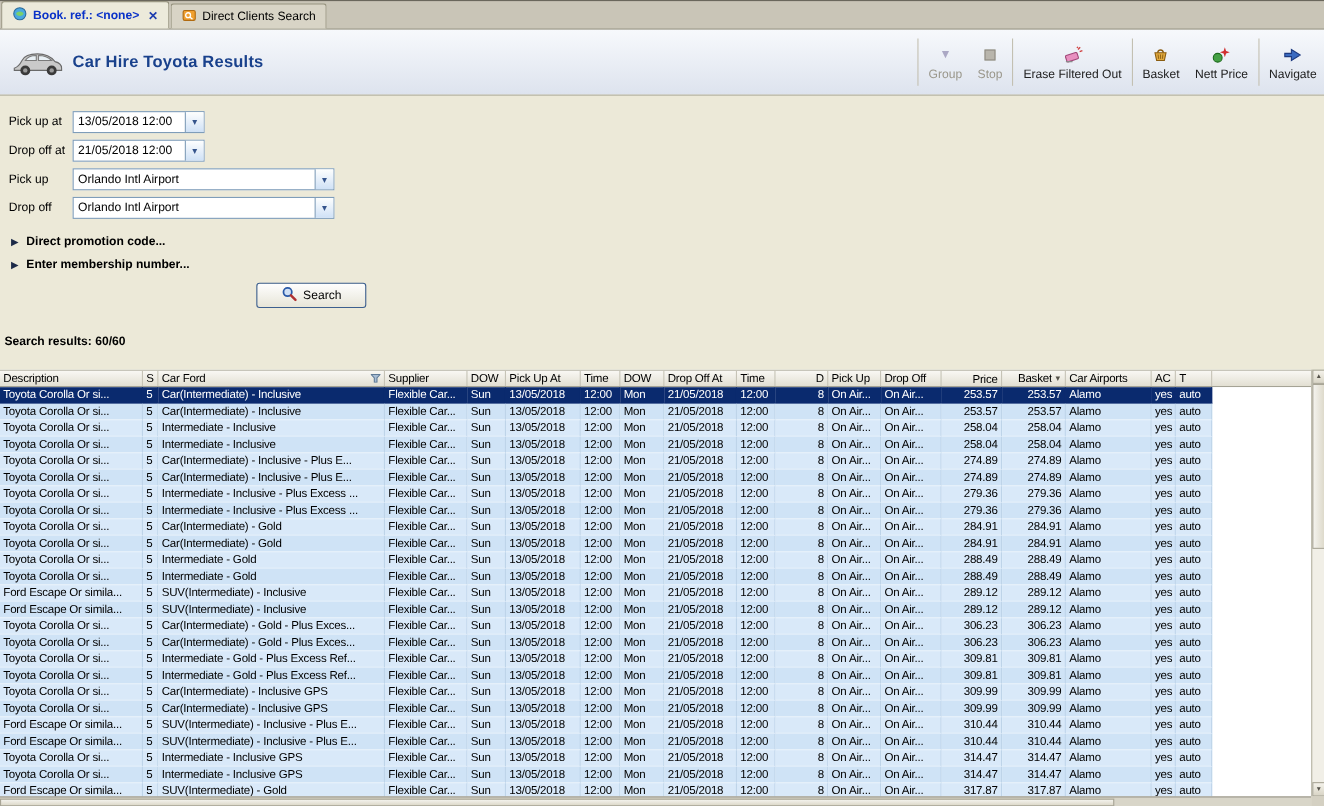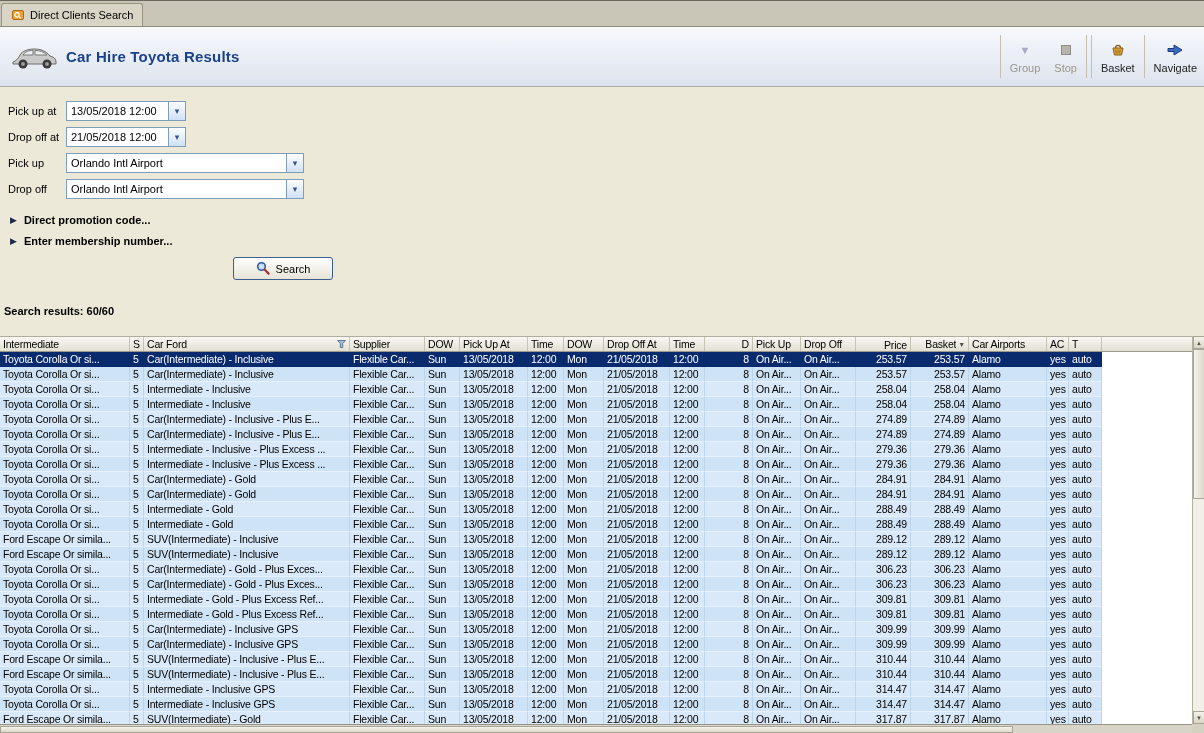--- a/index.html
+++ b/index.html
@@ -139,20 +139,28 @@
   .hthumb {
     position: absolute; top: 1px; left: 0; height: 7px; width: 85%;
     background: linear-gradient(#f4f3ee, #ddd9ca); border: 1px solid #a8a596;
   }
   .corner { position: absolute; bottom: 0; right: 0; width: 12px; height: 9px; background: #d4d0c2; }
 </style>
 </head>
 <body>
 
 <div class="tabbar">
+  <div class="tab active">
+    <span class="ticon"><svg width="14" height="13" viewBox="0 0 14 13">
+          <circle cx="7" cy="6.5" r="5.5" fill="#49a8e0" stroke="#2a6a9a"></circle>
+          <path d="M3.5 6.5 C5 3.8 9 3.8 10.5 6.5 C9 9.2 5 9.2 3.5 6.5 Z" fill="#7ad06a"></path>
+        </svg></span>
+    <span class="tlabel">Book. ref.: &lt;none&gt;</span>
+    <span class="tclose">✕</span>
+  </div>
   <div class="tab">
     <span class="ticon"><svg width="14" height="13" viewBox="0 0 14 13">
           <rect x="1.5" y="2.5" width="11" height="9" rx="1.5" fill="#f0a030" stroke="#b06a10"></rect>
           <circle cx="6" cy="6.8" r="2.2" fill="none" stroke="#fff" stroke-width="1.2"></circle>
           <line x1="7.6" y1="8.4" x2="10" y2="10.4" stroke="#fff" stroke-width="1.2"></line>
         </svg></span>
     <span class="tlabel">Direct Clients Search</span>
   </div>
 </div>
 
@@ -176,32 +184,51 @@
       <span class="tico more-glyph">▼</span>
       <span>Group</span>
     </div>
     <div class="tbtn disabled">
       <span class="tico">
           <span class="stop-glyph"></span>
         </span>
       <span>Stop</span>
     </div>
     <div class="tsep"></div>
+    <div class="tbtn">
+      <span class="tico">
+          <svg width="19" height="16" viewBox="0 0 19 16">
+            <rect x="3" y="7" width="11" height="6" rx="1" transform="rotate(-18 8.5 10)" fill="#e890c0" stroke="#a04878"></rect>
+            <line x1="3" y1="14" x2="9" y2="14" stroke="#8a8a8a"></line>
+            <path d="M14 3 L16 1 M15.5 5 L18 4 M13 1.5 L14 0.5" stroke="#d04040" stroke-width="1.2"></path>
+          </svg>
+        </span>
+      <span>Erase Filtered Out</span>
+    </div>
     <div class="tsep"></div>
     <div class="tbtn">
       <span class="tico">
           <svg width="18" height="16" viewBox="0 0 18 16">
             <path d="M4 6 L14 6 L12.5 13 L5.5 13 Z" fill="#e0a93e" stroke="#8a5c10"></path>
             <path d="M6.5 6 C6.5 2.5 11.5 2.5 11.5 6" fill="none" stroke="#8a5c10" stroke-width="1.3"></path>
             <line x1="6.8" y1="7.5" x2="7.3" y2="11.5" stroke="#8a5c10" stroke-width="0.8"></line>
             <line x1="9" y1="7.5" x2="9" y2="11.5" stroke="#8a5c10" stroke-width="0.8"></line>
             <line x1="11.2" y1="7.5" x2="10.7" y2="11.5" stroke="#8a5c10" stroke-width="0.8"></line>
           </svg>
         </span>
       <span>Basket</span>
+    </div>
+    <div class="tbtn">
+      <span class="tico">
+          <svg width="18" height="16" viewBox="0 0 18 16">
+            <circle cx="6" cy="10.5" r="4" fill="#44a044" stroke="#1d6b1d"></circle>
+            <path d="M12.5 1 L13.6 4.4 L17 5.5 L13.6 6.6 L12.5 10 L11.4 6.6 L8 5.5 L11.4 4.4 Z" fill="#d03030"></path>
+          </svg>
+        </span>
+      <span>Nett Price</span>
     </div>
     <div class="tsep"></div>
     <div class="tbtn">
       <span class="tico">
           <svg width="18" height="16" viewBox="0 0 18 16">
             <path d="M2 8 L10 3 L10 6.5 L16 6.5 L16 9.5 L10 9.5 L10 13 Z" fill="#3a6ac0" stroke="#1d3a80" transform="rotate(180 9 8)"></path>
           </svg>
         </span>
       <span>Navigate</span>
     </div>
@@ -252,21 +279,21 @@
         </svg></span>
     <span>Search</span>
   </button>
 </div>
 
 <div class="summary">Search results: 60/60</div>
 
 <div class="table">
   <div class="thead">
       <div class="hcell" style="width: 130px;">
-        <span>Intermediate</span>
+        <span>Description</span>
       </div>
       <div class="hcell" style="width: 14px;">
         <span>S</span>
       </div>
       <div class="hcell" style="width: 206px;">
         <span>Car Ford</span>
         <span class="funnel">
           <svg width="9" height="8" viewBox="0 0 9 8">
             <path d="M0.5 0.5 H8.5 L5.7 3.5 V7.5 H3.3 V3.5 Z" fill="#a8bdd4" stroke="#5f7a96"></path>
           </svg>

